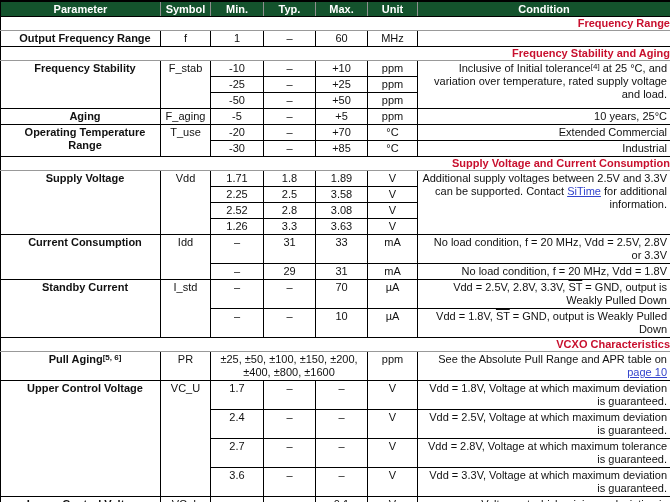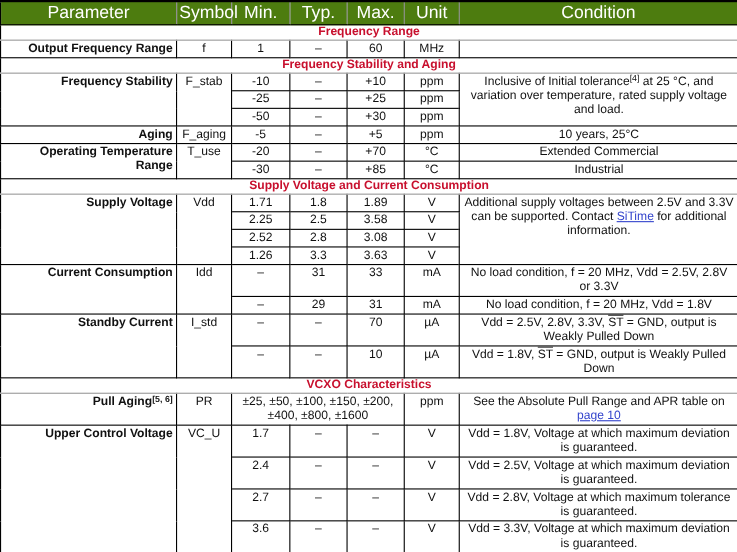--- a/index.html
+++ b/index.html
@@ -9,51 +9,51 @@
 
   table#spec-table {
     width: 670px;
     border-collapse: collapse;
     table-layout: fixed;
     border: 1px solid #000;
     border-top: 2px solid #000;
   }
 
   th {
-    background: #4d7c0f;
+    background: #14532d;
     color: #ffffff;
-    font-size: 16px;
-    font-weight: normal;
+    font-size: 11px;
+    font-weight: bold;
     height: 15px;
     padding: 1px 2px;
     border-left: 1px solid #8f8f8f;
     border-bottom: 1px solid #000;
     vertical-align: middle;
   }
   th:first-child { border-left: 1px solid #000; }
 
   td {
     font-size: 11px;
     line-height: 13px;
     color: #111111;
     border: 1px solid #000;
     vertical-align: top;
     padding: 1px 3px;
     overflow: hidden;
   }
   tr.sub { height: 16px; }
 
-  td.param { font-weight: bold; text-align: right; padding-left: 12px; }
+  td.param { font-weight: bold; text-align: center; padding-left: 12px; }
   td.c { text-align: center; padding-left: 1px; padding-right: 1px; }
-  td.cond { text-align: center; padding-left: 4px; margin-left: 20px; }
+  td.cond { text-align: right; padding-left: 4px; margin-left: 20px; }
 
   tr.section-row td {
     height: 12px;
     padding: 0;
-    text-align: center;
+    text-align: right;
     font-weight: bold;
     color: #C8102E;
     border-left: none;
     border-right: none;
     border-top: 1px solid #999;
     border-bottom: 1px solid #999;
     line-height: 13px;
   }
 
   .sup { font-size: 8px; position: relative; top: -3px; line-height: 1; }
@@ -112,21 +112,21 @@
         </tr>
         <tr class="sub">
           <td class="c">-25</td>
           <td class="c">–</td>
           <td class="c">+25</td>
           <td class="c">ppm</td>
         </tr>
         <tr class="sub">
           <td class="c">-50</td>
           <td class="c">–</td>
-          <td class="c">+30</td>
+          <td class="c">+50</td>
           <td class="c">ppm</td>
         </tr>
         <tr class="sub">
           <td class="param" rowspan="1">Aging</td>
           <td class="c" rowspan="1">F_aging</td>
           <td class="c">-5</td>
           <td class="c">–</td>
           <td class="c">+5</td>
           <td class="c">ppm</td>
           <td class="cond">10 years, 25°C</td>

